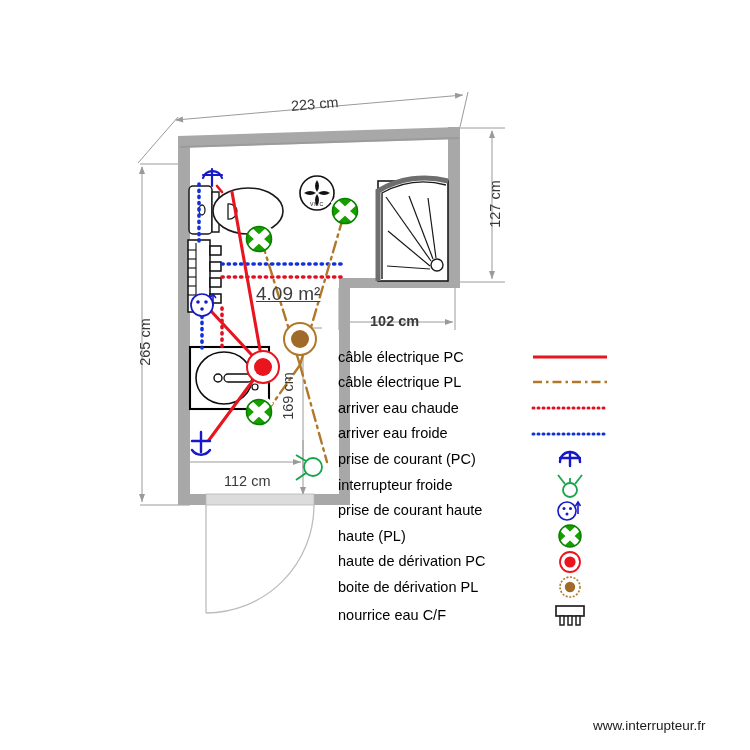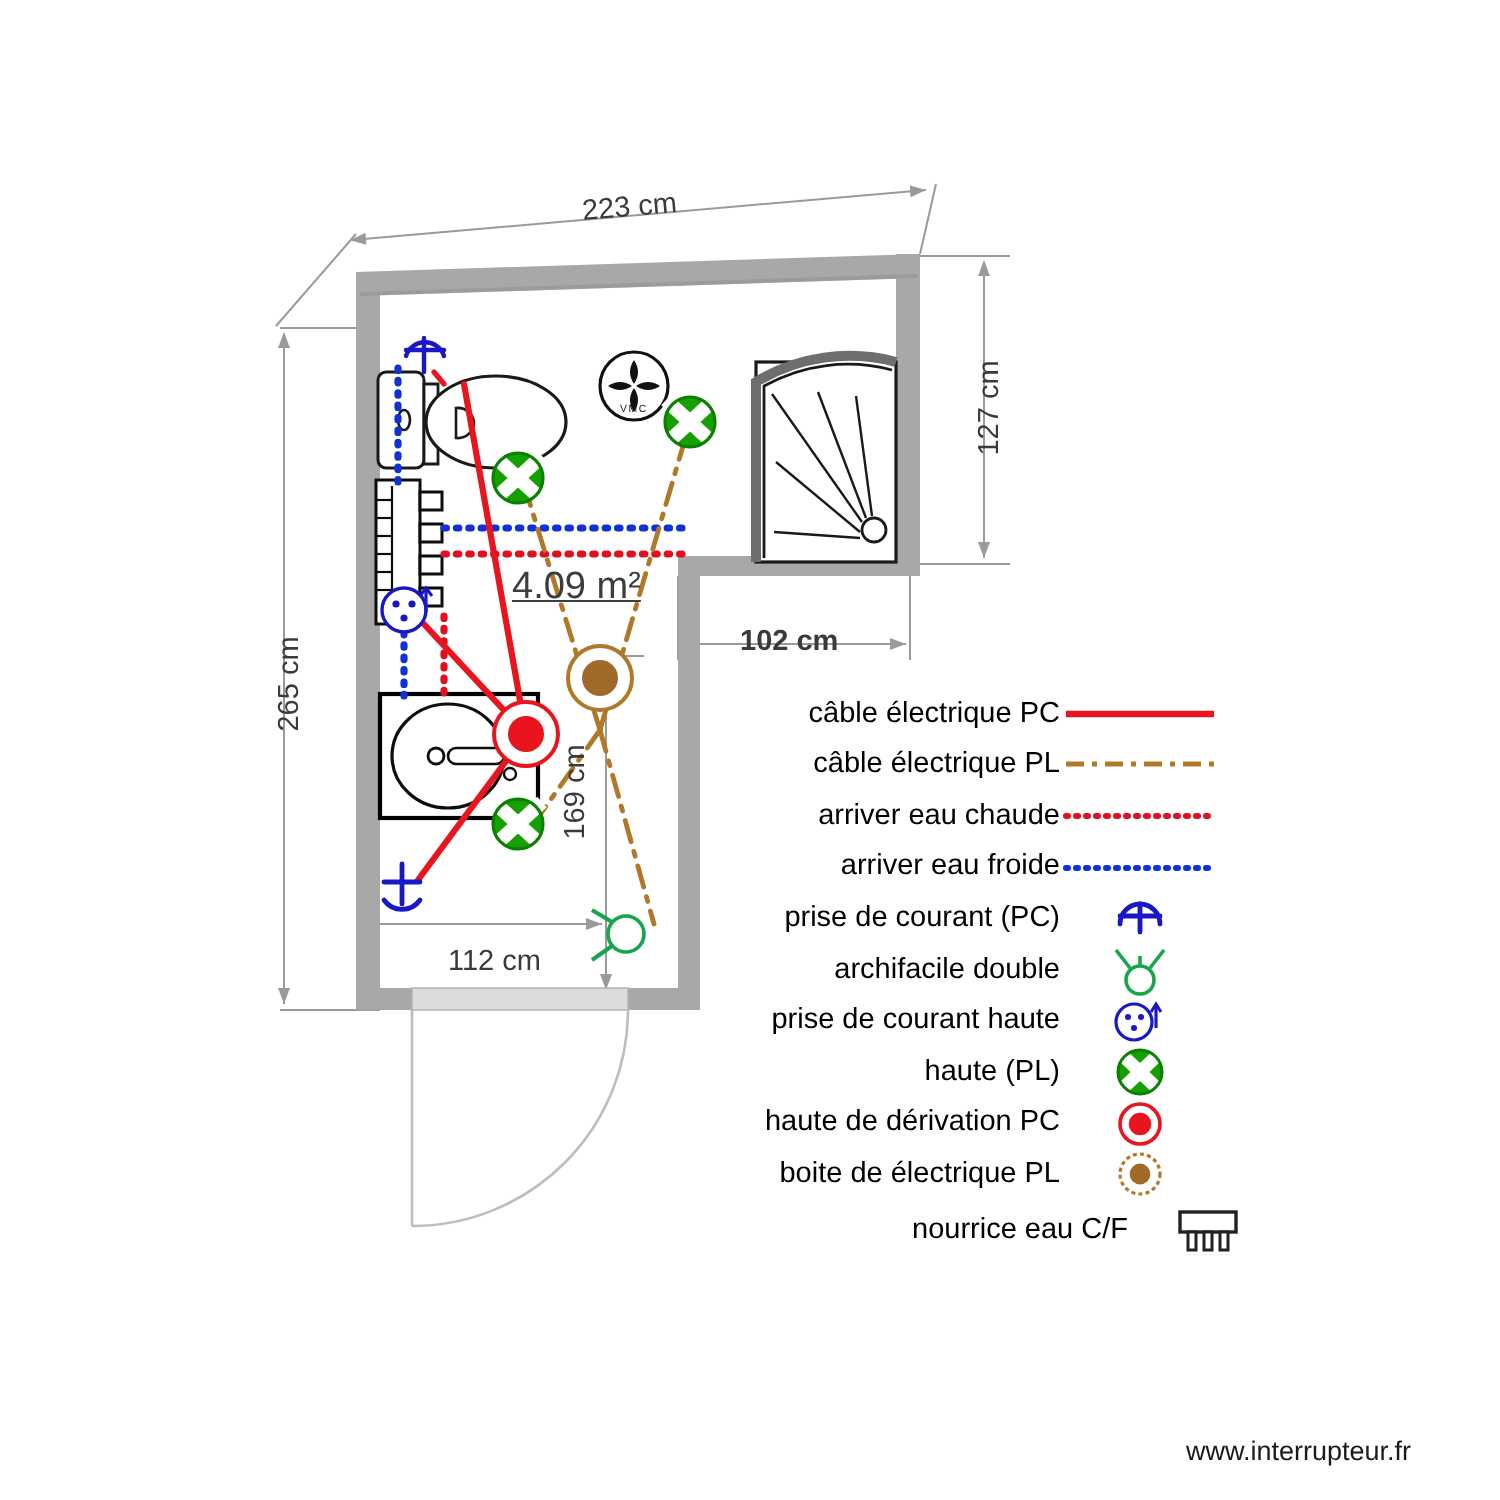--- a/index.html
+++ b/index.html
@@ -29,21 +29,20 @@
   .legend-panel {
     position: absolute;
     left: 338px;
     top: 344px;
     width: 400px;
   }
   .legend-row {
     display: flex;
     align-items: center;
     height: 25.6px;
-    text-align: right;
   }
   .legend-label {
     width: 192px;
     font-size: 14.5px;
     color: #000;
     white-space: nowrap;
     line-height: 1;
   }
   .legend-sym {
     width: 80px;
@@ -350,21 +349,21 @@
           <g stroke="#1818c8" stroke-width="2.4" fill="none" stroke-linecap="round">
             <path d="M7,15 A10,10 0 0 1 27,15"></path>
             <line x1="17" y1="5" x2="17" y2="19"></line>
             <line x1="7" y1="11" x2="27" y2="11"></line>
           </g>
         </svg>
       </div>
     </div>
 
     <div class="legend-row">
-      <div class="legend-label">archifacile double</div>
+      <div class="legend-label">interrupteur froide</div>
       <div class="legend-sym">
         <svg width="34" height="26" viewBox="0 0 34 26">
           <g stroke="#16a54a" stroke-width="1.8" fill="none">
             <circle cx="17" cy="18" r="7" fill="#ffffff"></circle>
             <line x1="12" y1="12" x2="5" y2="3"></line>
             <line x1="22" y1="12" x2="29" y2="3"></line>
             <line x1="17" y1="11" x2="17" y2="6"></line>
           </g>
         </svg>
       </div>
@@ -399,30 +398,30 @@
       <div class="legend-label">haute de dérivation PC</div>
       <div class="legend-sym">
         <svg width="28" height="26" viewBox="0 0 28 26">
           <circle cx="14" cy="13" r="10" fill="#ffffff" stroke="#e8141e" stroke-width="1.8"></circle>
           <circle cx="14" cy="13" r="5.6" fill="#e8141e"></circle>
         </svg>
       </div>
     </div>
 
     <div class="legend-row">
-      <div class="legend-label">boite de électrique PL</div>
+      <div class="legend-label">boite de dérivation PL</div>
       <div class="legend-sym">
         <svg width="28" height="26" viewBox="0 0 28 26">
           <circle cx="14" cy="13" r="10" fill="#ffffff" stroke="#b07828" stroke-width="1.6" stroke-dasharray="2 1.6"></circle>
           <circle cx="14" cy="13" r="5.2" fill="#a06a28"></circle>
         </svg>
       </div>
     </div>
 
-    <div class="legend-row" style="height:30px;margin-left:34px;">
+    <div class="legend-row" style="height:30px;">
       <div class="legend-label">nourrice eau C/F</div>
       <div class="legend-sym">
         <svg width="40" height="28" viewBox="0 0 40 28">
           <rect x="6" y="5" width="28" height="10" fill="#ffffff" stroke="#222222" stroke-width="1.7"></rect>
           <rect x="10" y="15" width="4" height="9" fill="#ffffff" stroke="#222222" stroke-width="1.5"></rect>
           <rect x="18" y="15" width="4" height="9" fill="#ffffff" stroke="#222222" stroke-width="1.5"></rect>
           <rect x="26" y="15" width="4" height="9" fill="#ffffff" stroke="#222222" stroke-width="1.5"></rect>
         </svg>
       </div>
     </div>

